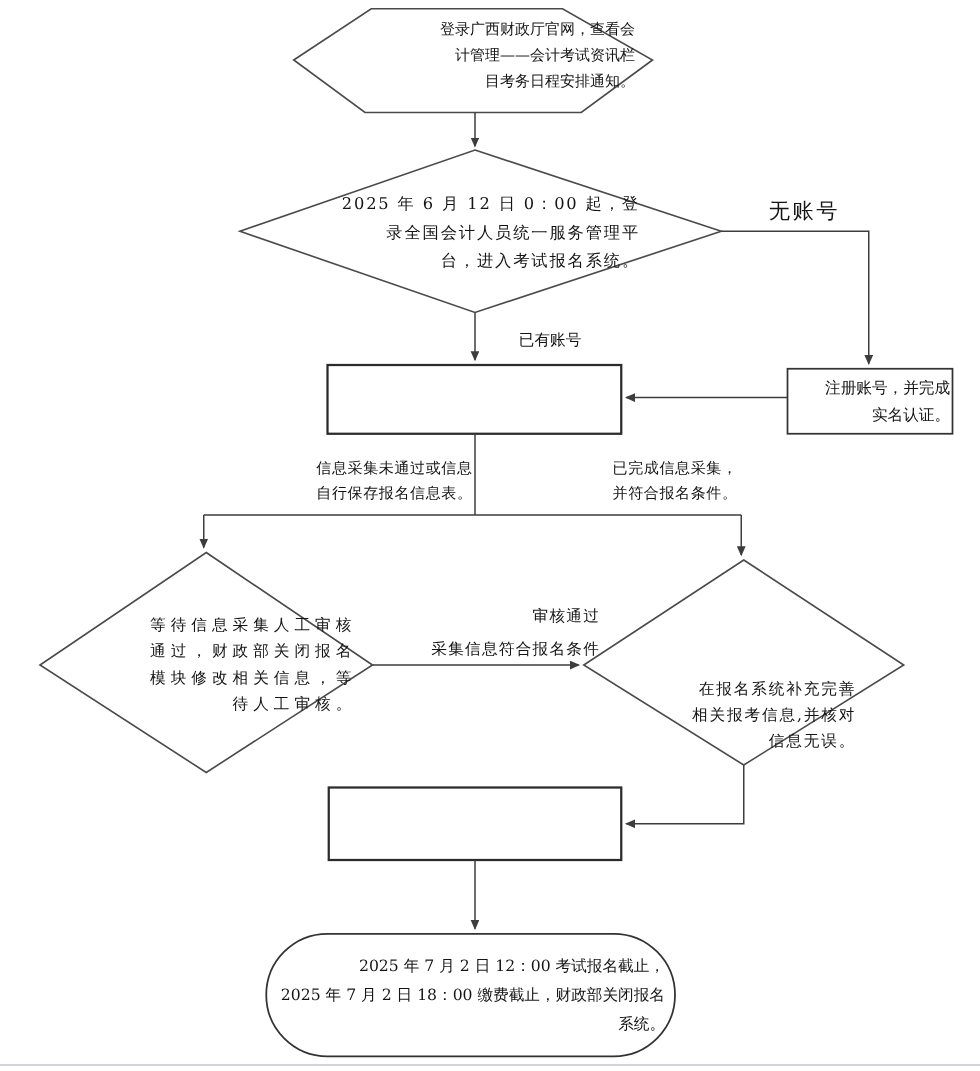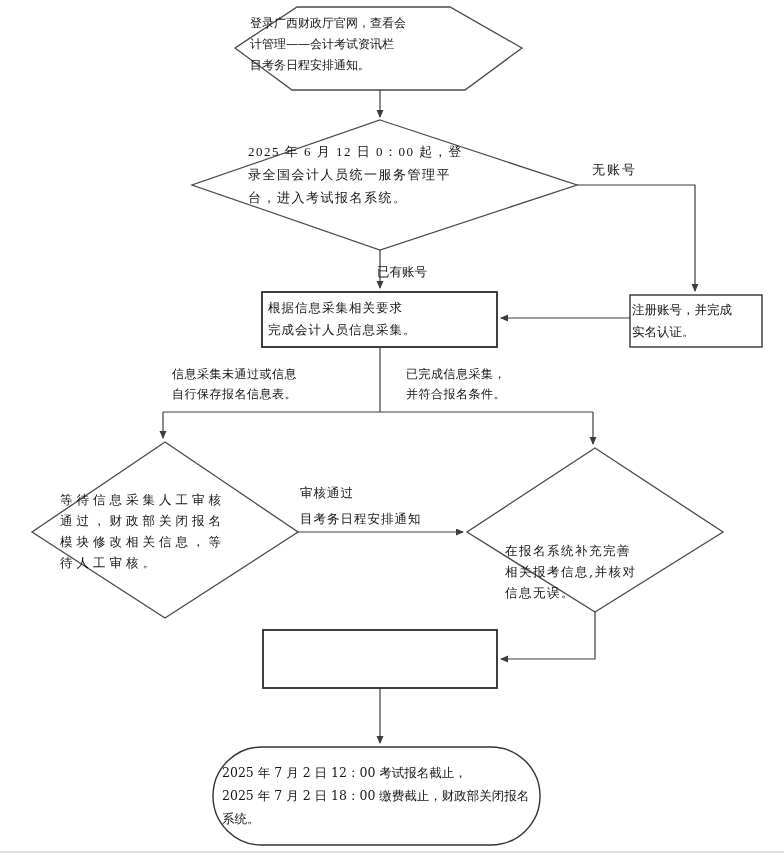--- a/index.html
+++ b/index.html
@@ -7,34 +7,34 @@
     position:relative;
     width:784px;height:857px;
     background:#ffffff;
     overflow:hidden;
     font-family:"DejaVu Serif","Liberation Serif",serif;
     color:#141414;
   }
   .shape-layer{position:absolute;left:0;top:0;}
   .node-text{
     position:absolute;
-    text-align:left;
+    text-align:right;
     white-space:pre-line;
     font-size:12.5px;
     line-height:21px;
   }
   .t-hex      {left:250px; top:13px;  width:258px; font-size:12px;  line-height:21px;}
-  .t-d1       {left:248px; top:140px; width:264px; font-size:13px;  line-height:23px; letter-spacing:1.5px;font-family:Liberation Serif, serif;}
+  .t-d1       {left:248px; top:152px; width:264px; font-size:13px;  line-height:23px; letter-spacing:1.5px;}
   .t-register {left:632px; top:299px; width:128px; line-height:22px;}
   .t-collect  {left:268px; top:297px; width:224px; line-height:22px; letter-spacing:1px;}
   .t-dleft    {left:60px;  top:489px; width:225px; line-height:21px; letter-spacing:4px;}
   .t-dright   {left:505px; top:493px; width:180px; line-height:21px; letter-spacing:1.5px;margin-top:47px;}
   .t-pay      {left:272px; top:637px; width:216px; line-height:21px;}
   .t-end      {left:222px; top:761px; width:310px; line-height:23px;}
-  .l-noacct   {left:592px; top:159px; width:80px;  font-size:13px; letter-spacing:2px;}
+  .l-noacct   {left:592px; top:159px; width:80px;  font-size:17px; letter-spacing:2px;}
   .l-hasacct  {left:377px; top:261px; width:88px;}
   .l-fail     {left:172px; top:364px; width:206px; font-size:12px; line-height:20px; letter-spacing:.5px;}
   .l-pass     {left:406px; top:364px; width:184px; font-size:12px; line-height:20px; letter-spacing:.5px;}
   .l-review   {left:300px; top:480px; width:180px; line-height:26px; letter-spacing:1px;}
 </style>
 </head>
 <body>
 
 <div class="canvas">
 
@@ -87,22 +87,20 @@
 计管理——会计考试资讯栏
 目考务日程安排通知。</div>
 
   <div class="node-text t-d1">2025 年 6 月 12 日 0：00 起，登
 录全国会计人员统一服务管理平
 台，进入考试报名系统。</div>
 
   <div class="node-text t-register">注册账号，并完成
 实名认证。</div>
 
-  <div class="node-text t-collect">根据信息采集相关要求
-完成会计人员信息采集。</div>
 
   <div class="node-text t-dleft">等待信息采集人工审核
 通过，财政部关闭报名
 模块修改相关信息，等
 待人工审核。</div>
 
   <div class="node-text t-dright">在报名系统补充完善
 相关报考信息,并核对
 信息无误。</div>
 
@@ -115,15 +113,15 @@
 
   <div class="node-text l-hasacct">已有账号</div>
 
   <div class="node-text l-fail">信息采集未通过或信息
 自行保存报名信息表。</div>
 
   <div class="node-text l-pass">已完成信息采集，
 并符合报名条件。</div>
 
   <div class="node-text l-review">审核通过
-目考务日程安排通知</div>
+采集信息符合报名条件</div>
 
 </div>
 
 </body></html>

